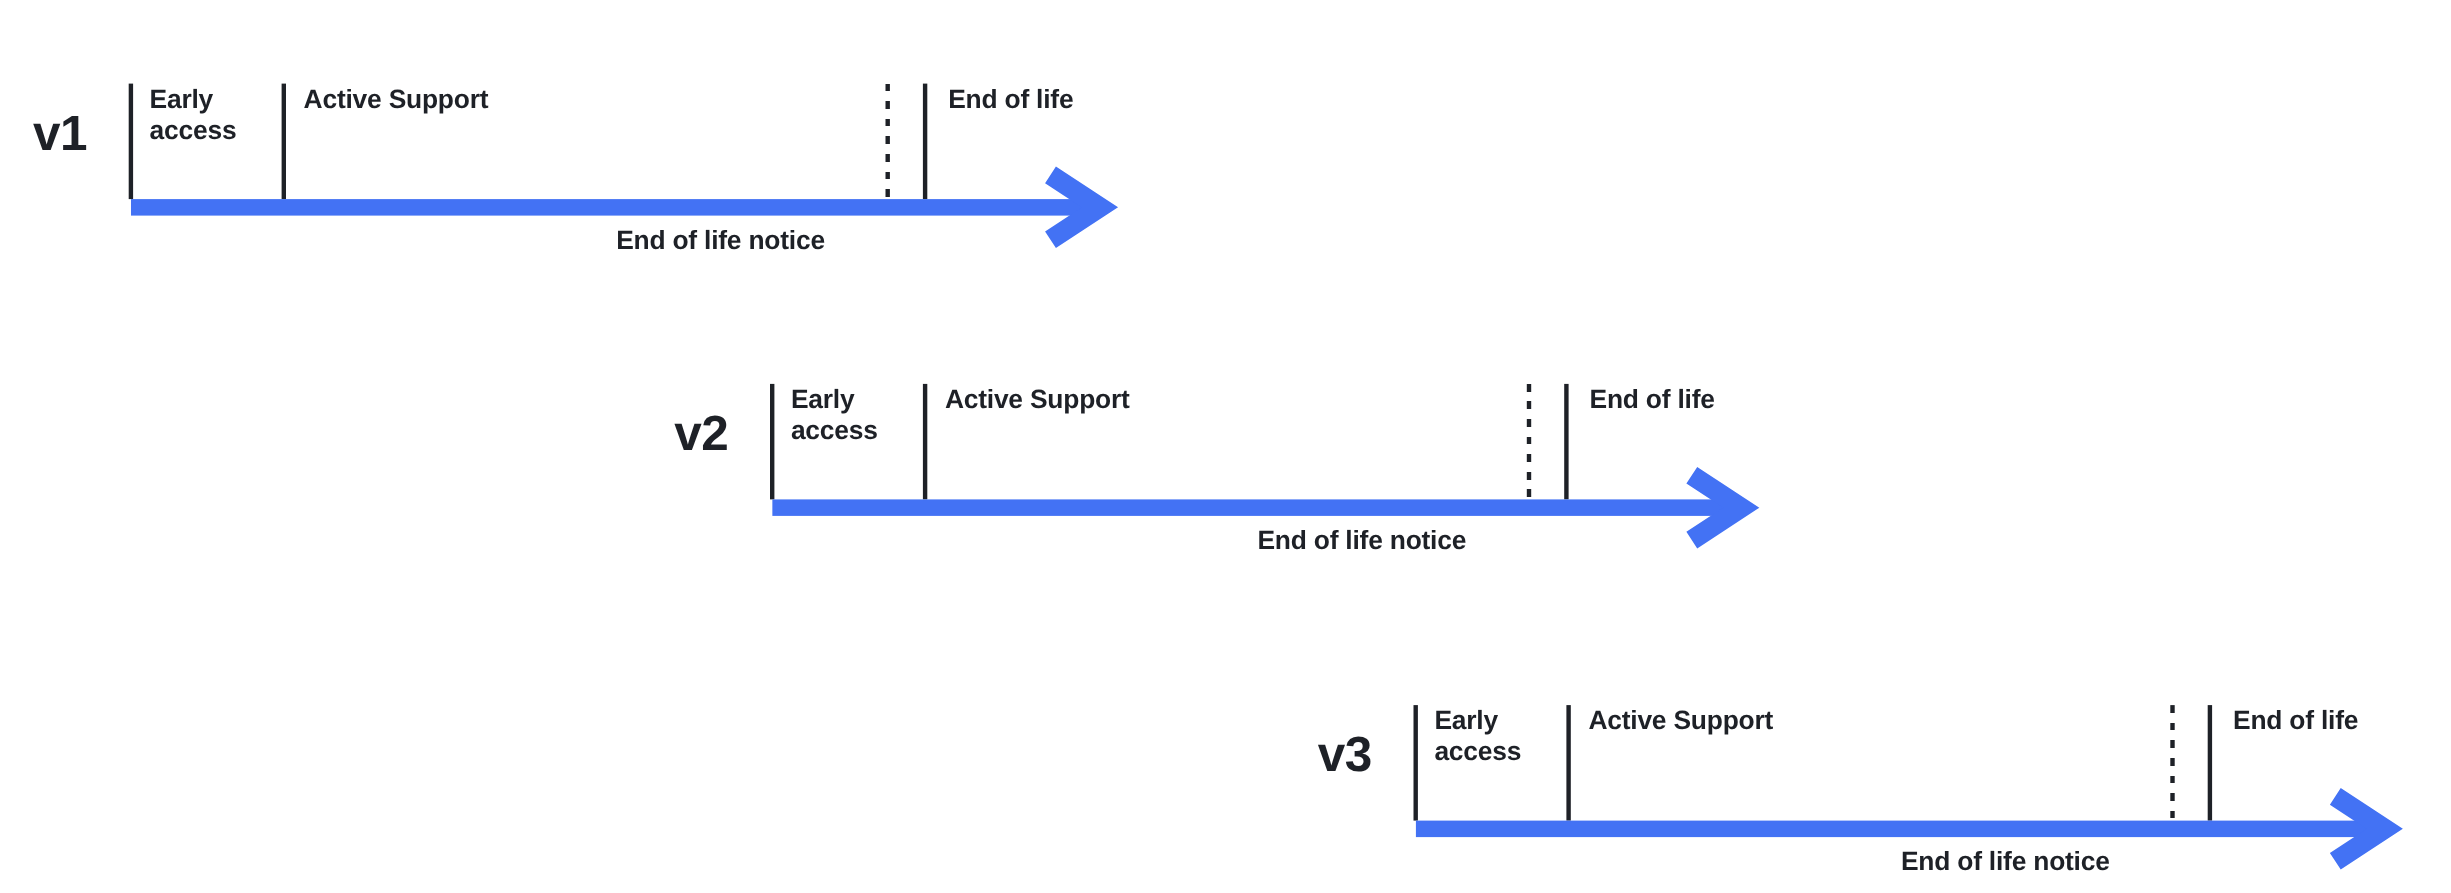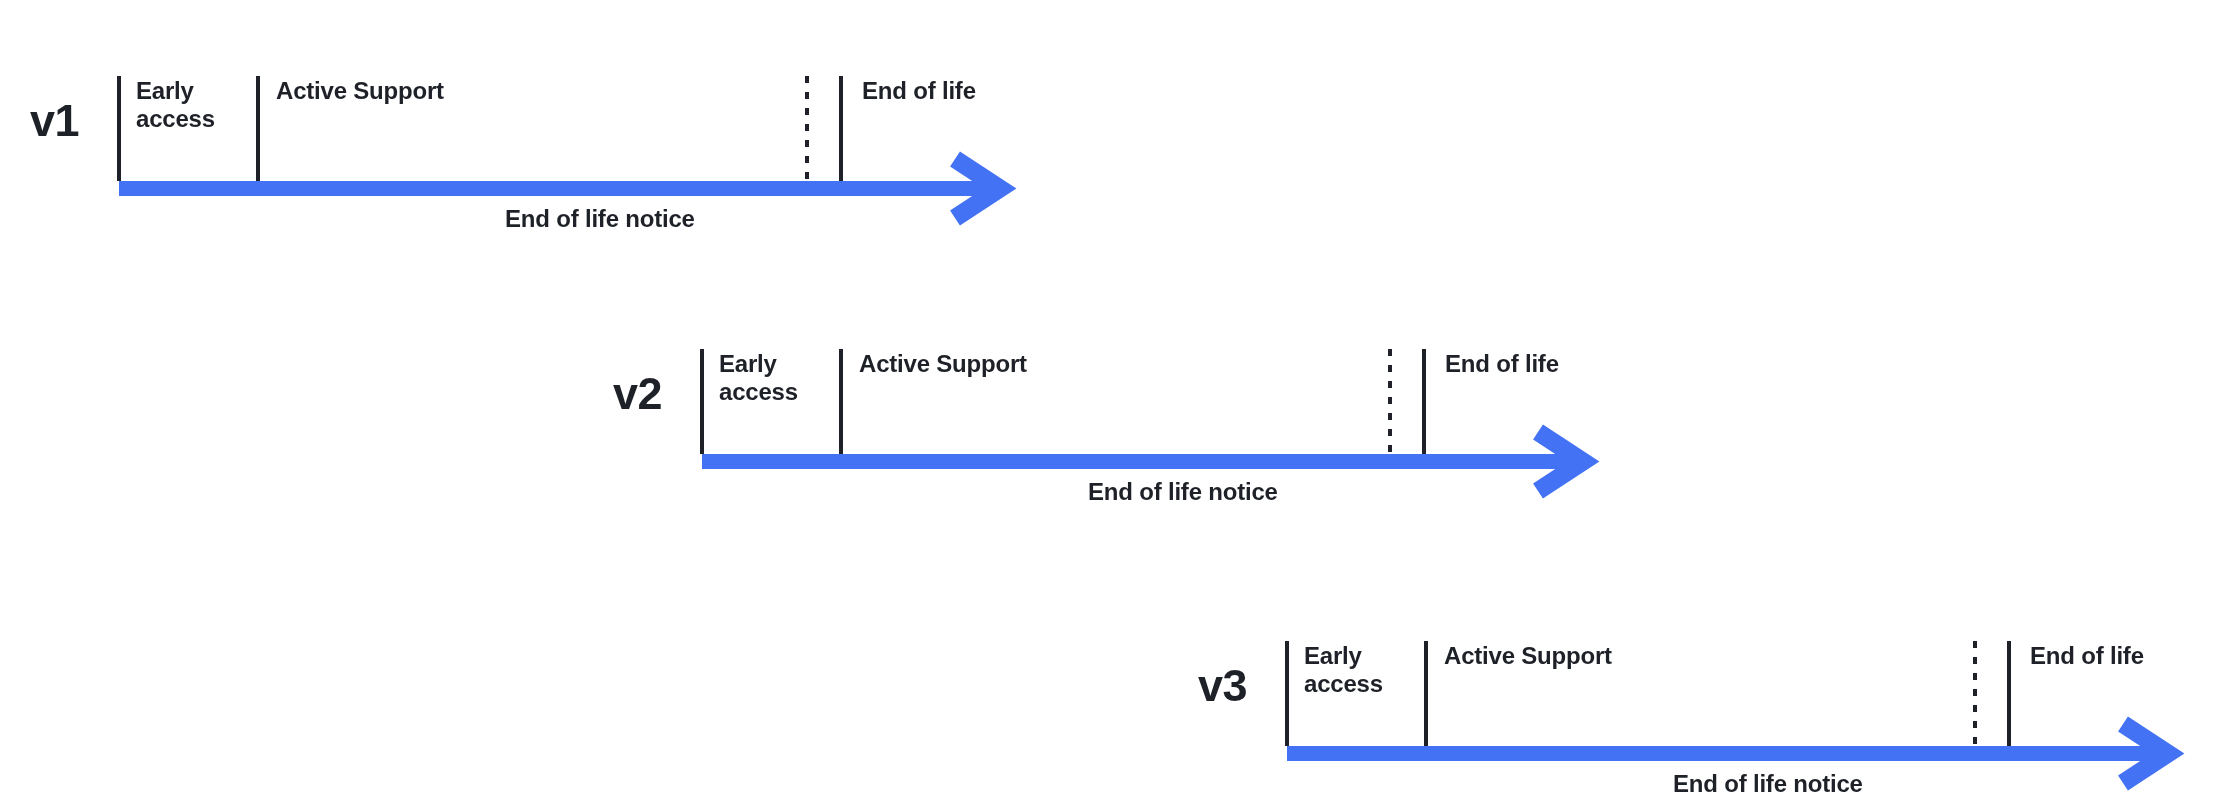--- a/index.html
+++ b/index.html
@@ -85,21 +85,21 @@
     white-space: normal;
   }
   .phase-label.active { left: 157px; text-align: center; }
   .phase-label.eol    { left: 743px; text-align: right; }
 
   .notice-label {
     position: absolute;
     top: 129px;
     left: 386px;
     width: 300px;
-    text-align: left;
+    text-align: center;
     font-size: 24px;
     line-height: 28px;
     font-weight: 700;
     color: var(--ink);
     white-space: nowrap;
     letter-spacing: -0.2px;
   }
 
   
   .row-v1 { left: 119px;  top: 48px;  }

